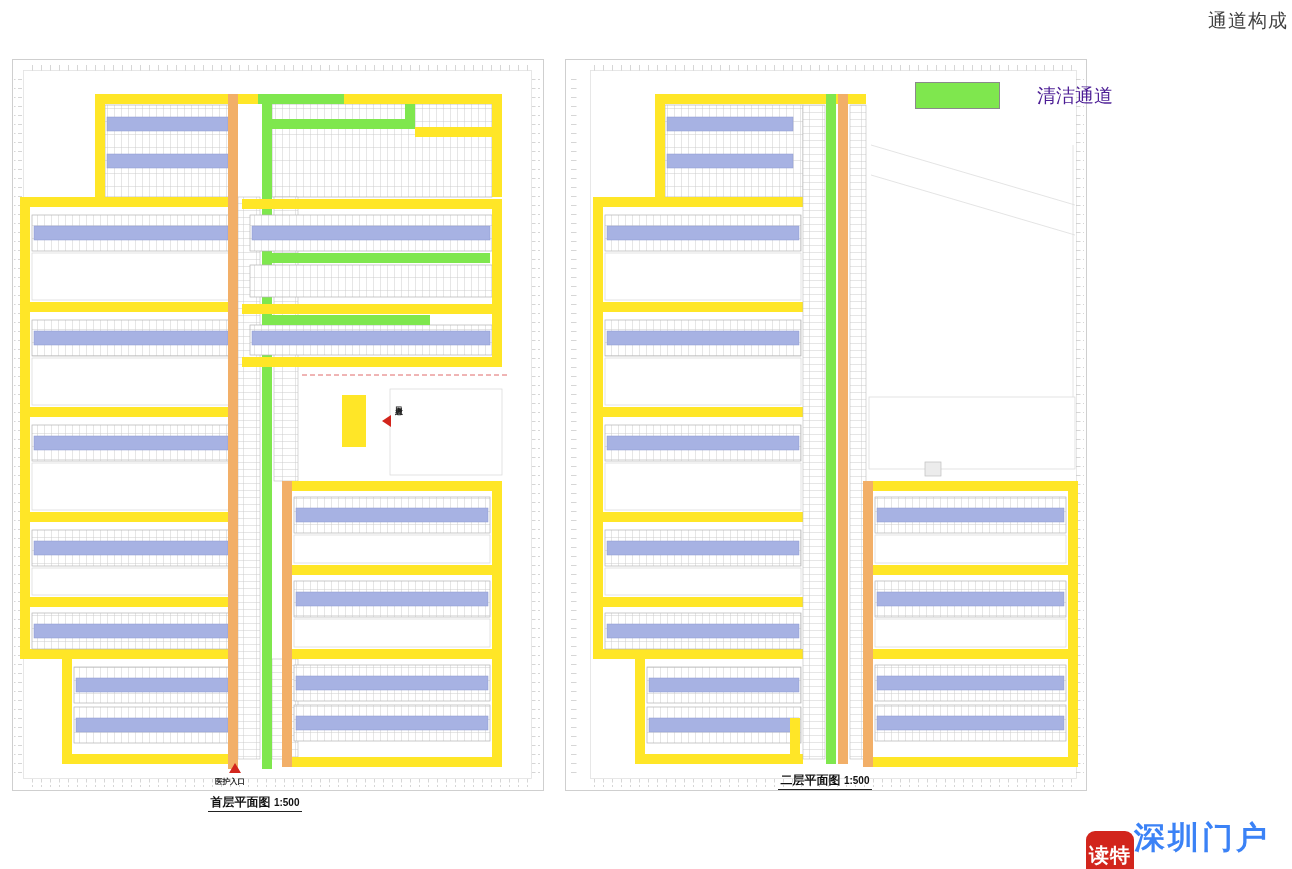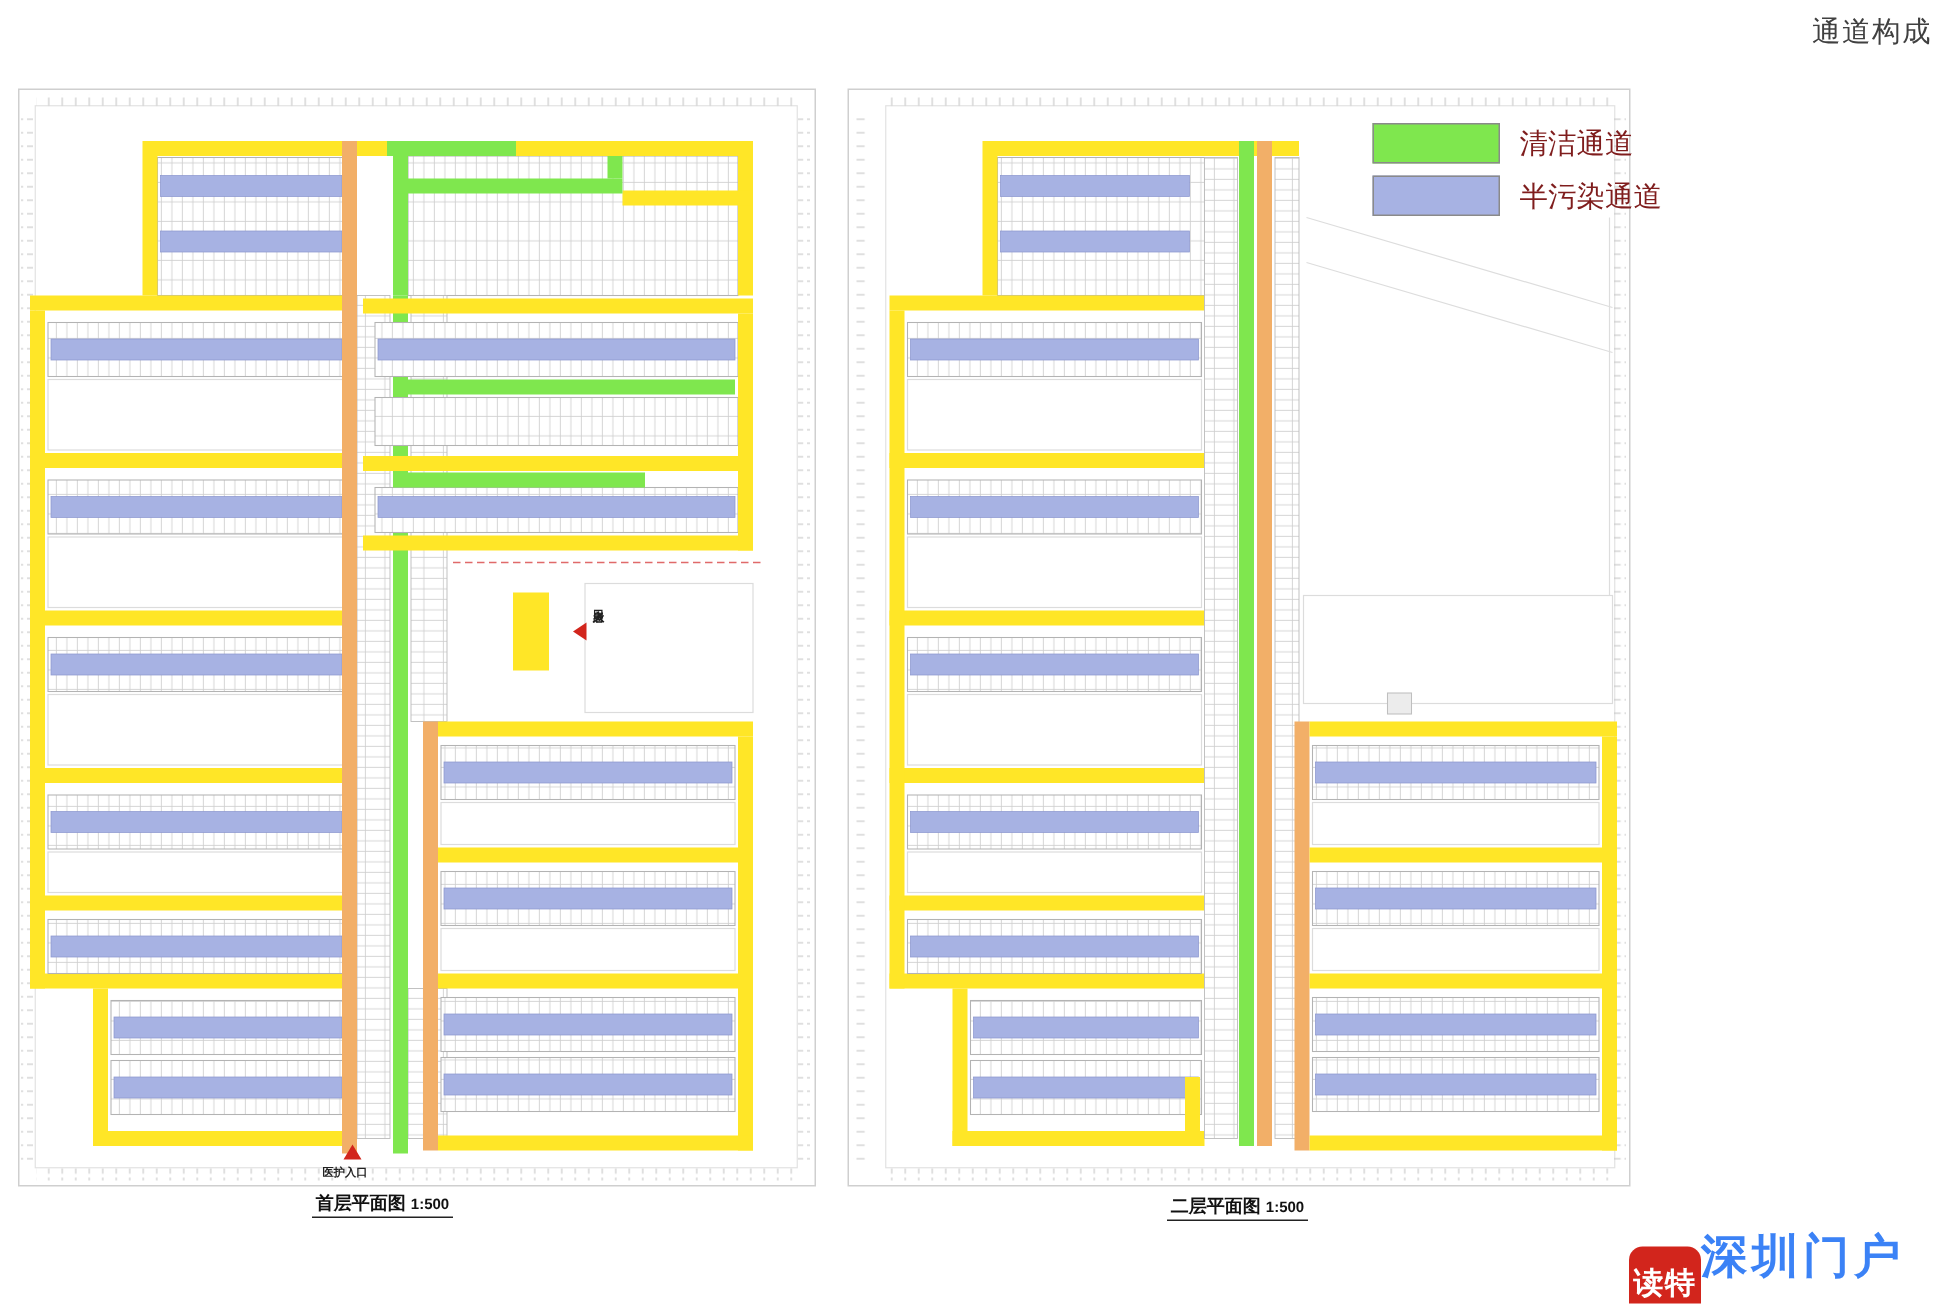--- a/index.html
+++ b/index.html
@@ -8,21 +8,21 @@
     font-family:"Liberation Sans", sans-serif;
   }
   .page-title{
     position:absolute;top:8px;right:4px;font-size:19px;color:#404040;letter-spacing:1px;
   }
   .plan{position:absolute;}
   
   .legend{position:absolute;left:915px;top:82px;}
   .legend-row{display:flex;align-items:center;height:27px;margin-bottom:8px;}
   .legend-swatch{width:85px;height:27px;border:1px solid #8a8a8a;box-sizing:border-box;margin-right:13px;flex:0 0 auto;}
-  .legend-label{font-size:19px;color:#7f1d1d;white-space:nowrap;}
+  .legend-label{font-size:19px;color:#4c1d95;white-space:nowrap;margin-left:24px;}
   
   .caption{position:absolute;font-size:12px;font-weight:bold;color:#111;text-align:center;}
   .caption .u{border-bottom:1.5px solid #222;padding:0 3px 2px;}
   .cap-scale{font-size:10px;}
   
   .logo{position:absolute;left:1086px;top:797px;display:flex;align-items:center;}
   .logo-badge{
     width:48px;height:48px;background:var(--red,#d2251c);border-radius:9px;color:#fff;
     font-weight:bold;font-size:20px;display:flex;align-items:center;justify-content:center;letter-spacing:1px;margin-top:34px;
   }
@@ -265,31 +265,27 @@
     <rect x="314" y="619" width="187" height="14" class="bl"></rect>
     <rect x="314" y="659" width="187" height="14" class="bl"></rect>
   </g>
 </svg>
 
 <div class="legend">
   <div class="legend-row">
     <span class="legend-swatch" style="background: rgb(127, 231, 78);"></span>
     <span class="legend-label">清洁通道</span>
   </div>
-  <div class="legend-row">
-    <span class="legend-swatch" style="background: rgb(167, 178, 227);"></span>
-    <span class="legend-label">半污染通道</span>
-  </div>
 </div>
 
 <div class="caption" style="left:180px;top:794px;width:150px">
   <span class="u"><span>首层平面图</span>
   <span class="cap-scale">1:500</span></span>
 </div>
-<div class="caption" style="left:750px;top:796px;width:150px">
+<div class="caption" style="left:750px;top:772px;width:150px">
   <span class="u"><span>二层平面图</span>
   <span class="cap-scale">1:500</span></span>
 </div>
 
 <div class="logo">
   <div class="logo-badge">读特</div>
   <div class="logo-word">深圳门户</div>
 </div>
 
 </body></html>

